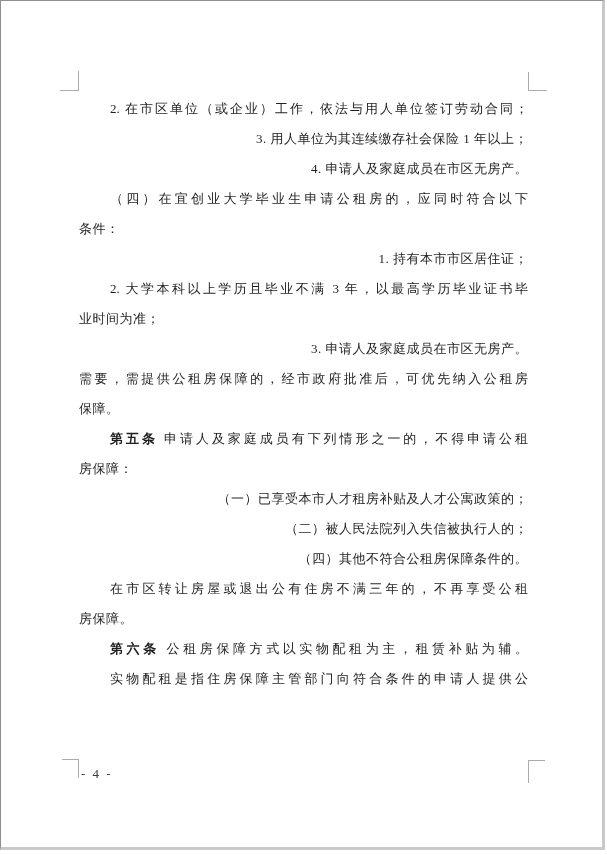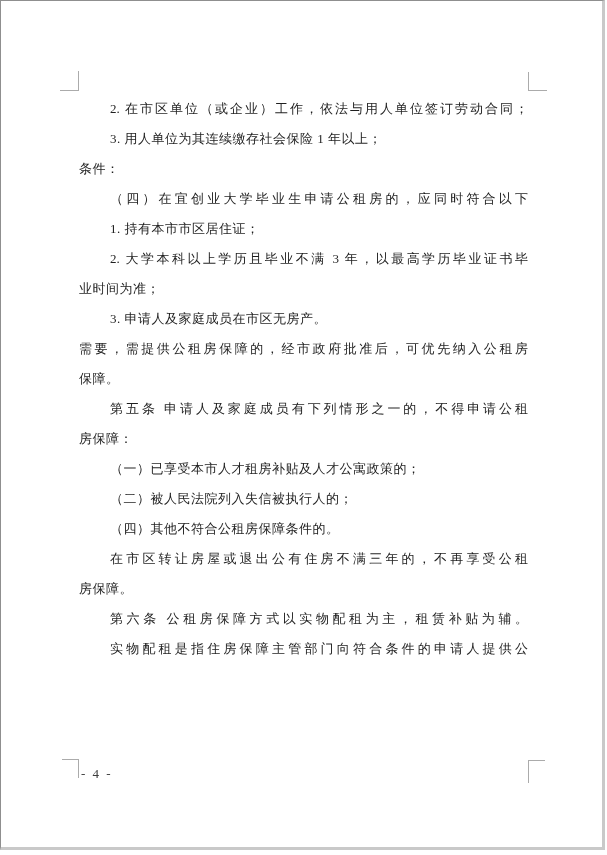--- a/index.html
+++ b/index.html
@@ -33,27 +33,27 @@
     width: 449px;
   }
   .line {
     font-size: 13px;
     line-height: 30px;
     color: #1f1f1f;
     letter-spacing: 0.5px;
     text-align: left;
     height: 30px;
   }
-  .line.ind { text-indent: 31px; }
+  .line.ind { text-indent: 31px; text-align: right; }
   .line.full {
     text-align: justify;
     text-align-last: justify;
     letter-spacing: 0;
   }
-  .line .bold { font-weight: 400; }
+  .line .bold { font-weight: 700; }
   
   .mark { position: absolute; }
   .mark-tl {
     left: 59px; top: 70px; width: 18px; height: 19px;
     border-right: 1px solid #ababab;
     border-bottom: 1px solid #ababab;
   }
   .mark-tr {
     left: 527px; top: 71px; width: 18px; height: 18px;
     border-left: 1px solid #ababab;
@@ -86,22 +86,23 @@
 <div class="page">
 
   <div class="mark mark-tl"></div>
   <div class="mark mark-tr"></div>
   <div class="mark mark-bl"></div>
   <div class="mark mark-br"></div>
 
   <div class="textarea">
       <div class="line ind full"><span>2. 在市区单位（或企业）工作，依法与用人单位签订劳动合同；</span></div>
       <div class="line ind"><span>3. 用人单位为其连续缴存社会保险 1 年以上；</span></div>
+      <div class="line ind"><span>4. 申请人及家庭成员在市区无房产。</span></div>
+      <div class="line ind full"><span>（四）在宜创业大学毕业生申请公租房的，应同时符合以下</span></div>
       <div class="line"><span>条件：</span></div>
-      <div class="line ind full"><span>（四）在宜创业大学毕业生申请公租房的，应同时符合以下</span></div>
       <div class="line ind"><span>1. 持有本市市区居住证；</span></div>
       <div class="line ind full"><span>2. 大学本科以上学历且毕业不满 3 年，以最高学历毕业证书毕</span></div>
       <div class="line"><span>业时间为准；</span></div>
       <div class="line ind"><span>3. 申请人及家庭成员在市区无房产。</span></div>
       <div class="line full"><span>需要，需提供公租房保障的，经市政府批准后，可优先纳入公租房</span></div>
       <div class="line"><span>保障。</span></div>
       <div class="line ind full"><span class="bold">第五条</span><span> 申请人及家庭成员有下列情形之一的，不得申请公租</span></div>
       <div class="line"><span>房保障：</span></div>
       <div class="line ind"><span>（一）已享受本市人才租房补贴及人才公寓政策的；</span></div>
       <div class="line ind"><span>（二）被人民法院列入失信被执行人的；</span></div>

